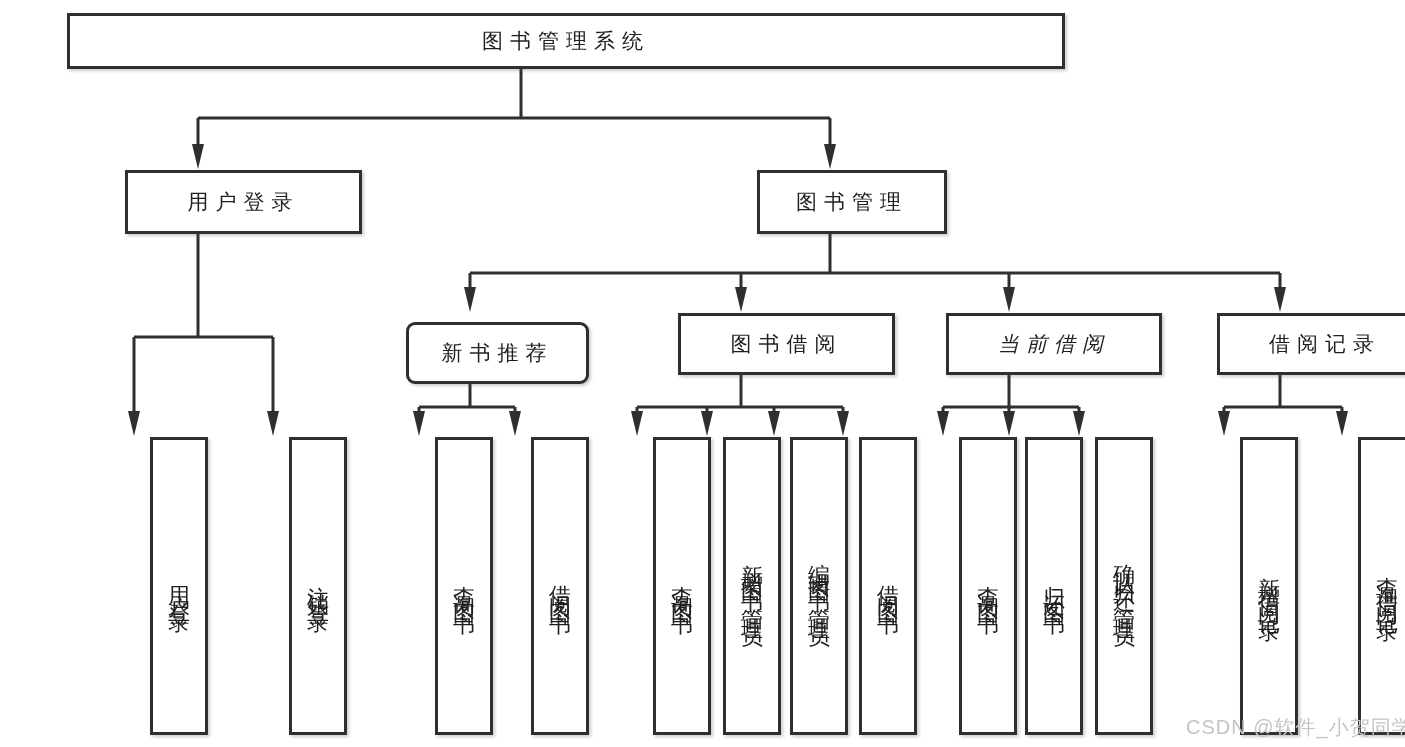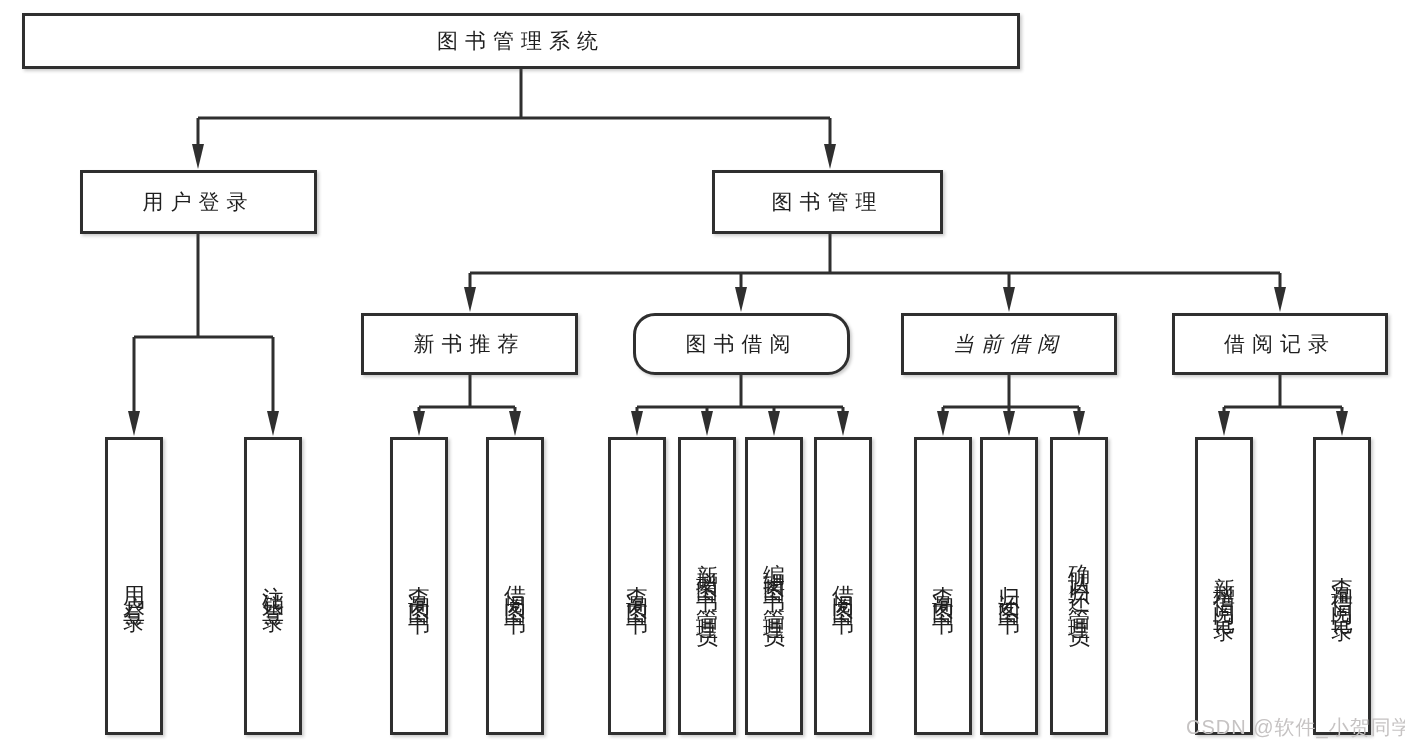--- a/index.html
+++ b/index.html
@@ -7,36 +7,37 @@
     width:1405px;height:747px;background:#ffffff;
     font-family:"Liberation Sans","DejaVu Sans",sans-serif;
     color:#1f1f1f;position:relative;overflow:hidden;
   }
   .stage{position:absolute;left:0;top:0;width:1405px;height:747px;}
   svg.wires{position:absolute;left:0;top:0;}
   .node{
     position:absolute;background:#ffffff;border:3px solid #2f2f2f;
     box-sizing:border-box;display:flex;align-items:center;justify-content:center;
     box-shadow:2px 2px 3px rgba(90,90,90,0.30);
+    margin-left:45px;
   }
   .h{font-size:21px;letter-spacing:7px;white-space:nowrap;}
   .v{
     writing-mode:vertical-rl;
     font-size:22px;letter-spacing:9px;line-height:1;
   }
   .watermark{
     position:absolute;left:1186px;top:714px;z-index:6;
     font-size:20px;color:#c6c3c3;letter-spacing:1px;white-space:nowrap;
   }
   
   #n-root{left:22px;top:13px;width:998px;height:56px;}
   #n-login{left:80px;top:170px;width:237px;height:64px;}
-  #n-mgmt{left:712px;top:170px;width:231px;height:64px;}
-  #n-rec {left:361px;top:313px;width:217px;height:62px;}
-  #n-bor {left:633px;top:313px;width:217px;height:62px;border-radius:22px;}
+  #n-mgmt{left:712px;top:170px;width:190px;height:64px;}
+  #n-rec {left:361px;top:322px;width:183px;height:62px;border-radius:9px;}
+  #n-bor {left:633px;top:313px;width:217px;height:62px;}
   #n-cur {left:901px;top:313px;width:216px;height:62px;font-style:italic;}
   #n-his {left:1172px;top:313px;width:216px;height:62px;}
   .leaf{top:437px;width:58px;height:298px;}
   #l-a1{left:105px;} #l-a2{left:244px;}
   #l-b1{left:390px;} #l-b2{left:486px;}
   #l-c1{left:608px;} #l-c2{left:678px;} #l-c3{left:745px;} #l-c4{left:814px;}
   #l-d1{left:914px;} #l-d2{left:980px;} #l-d3{left:1050px;}
   #l-e1{left:1195px;} #l-e2{left:1313px;}
 </style>
 </head>

